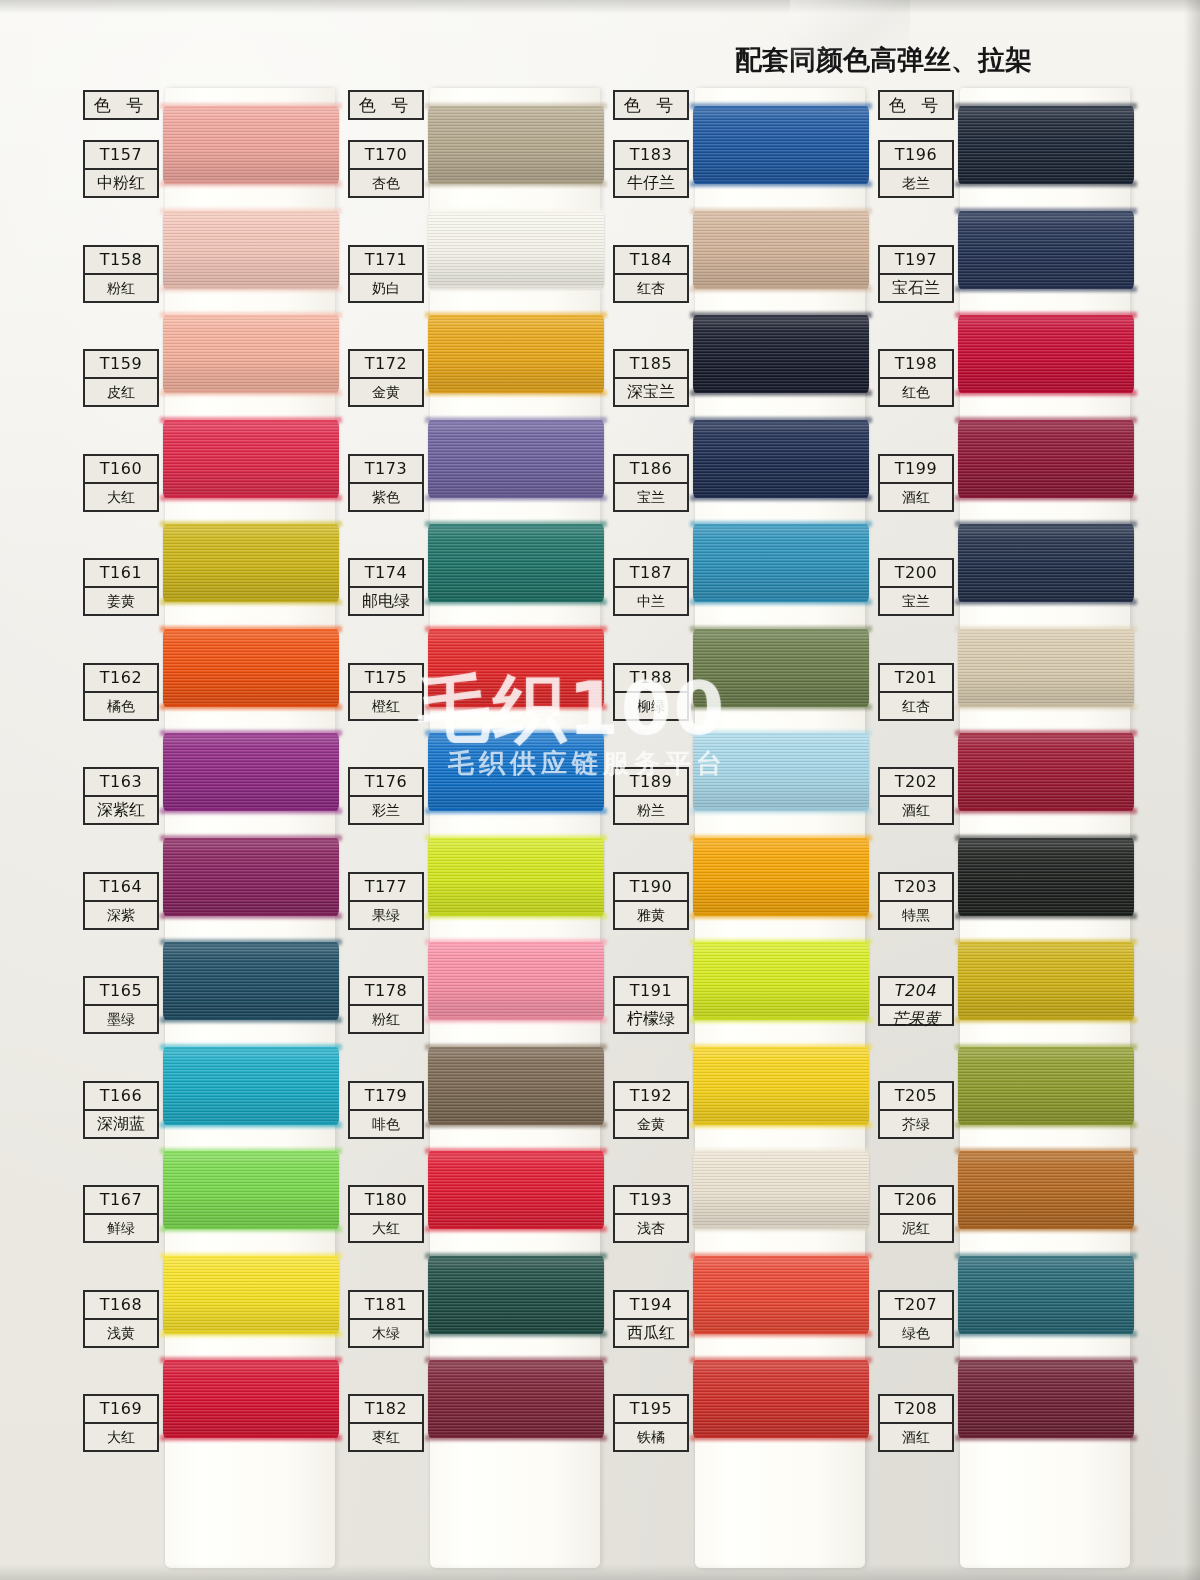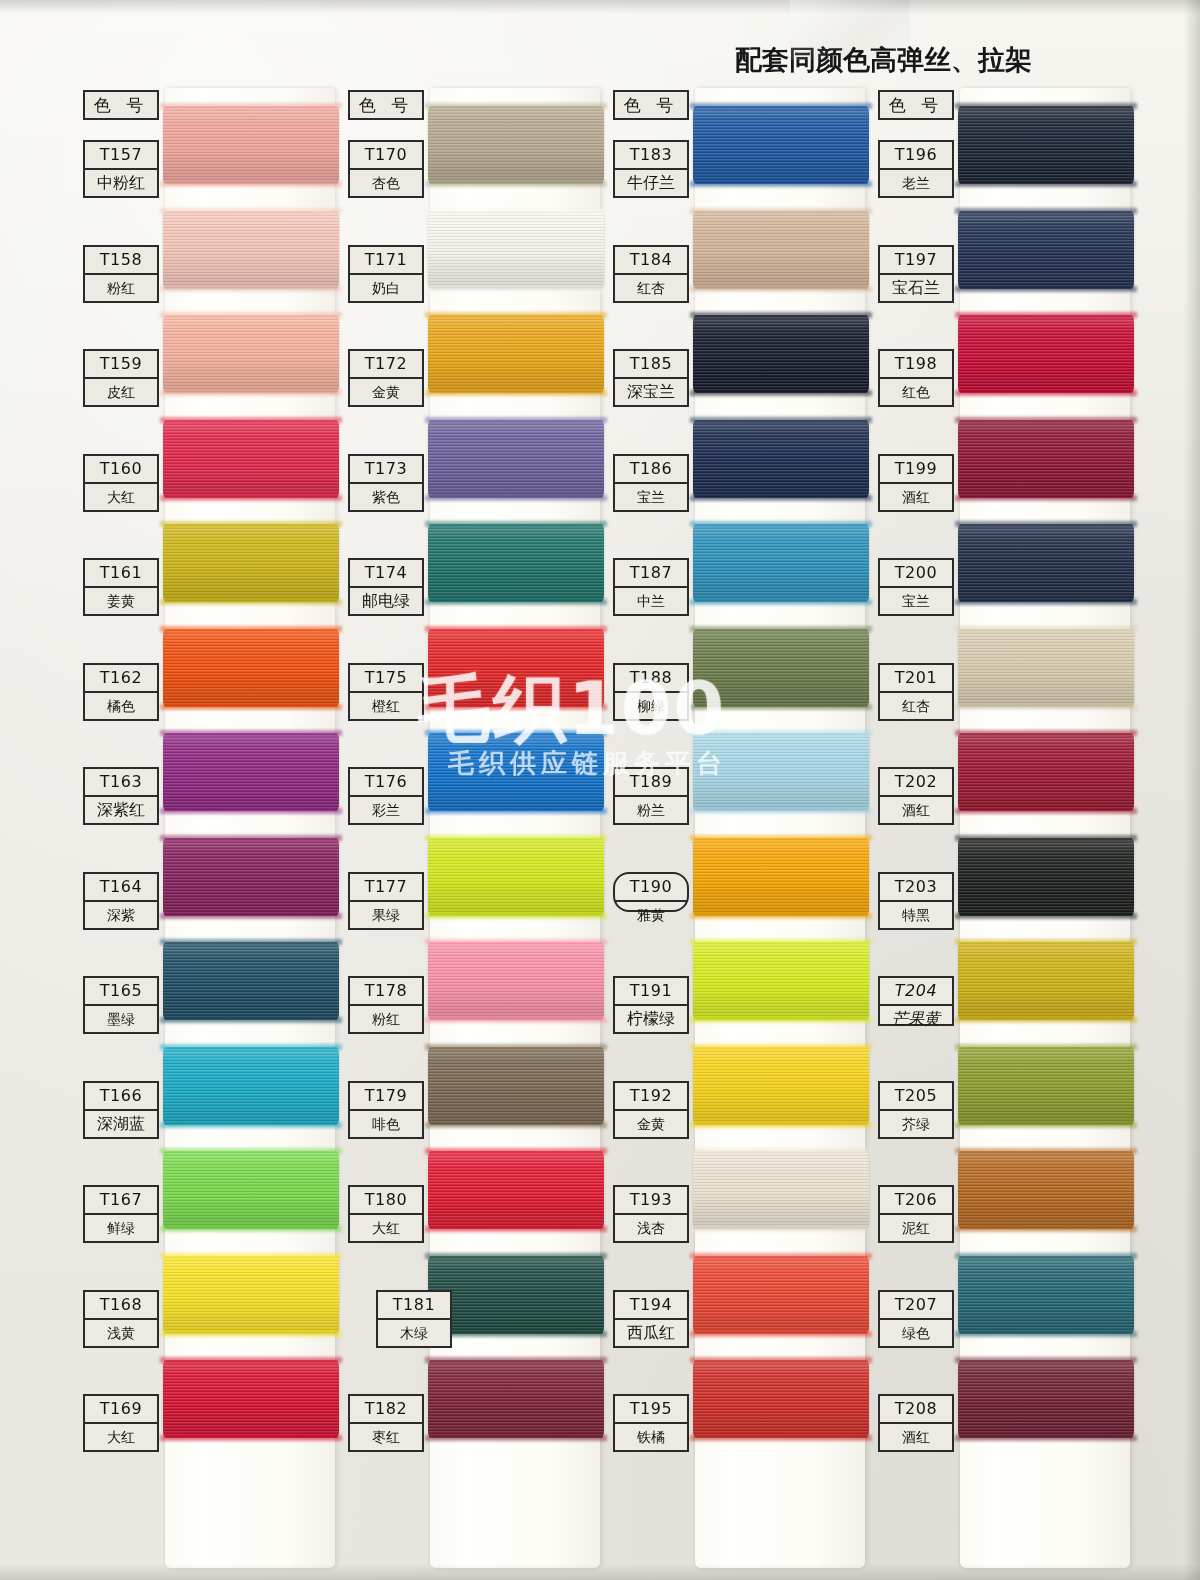--- a/index.html
+++ b/index.html
@@ -357,21 +357,21 @@
       </div>
       <div class="labelbox" style="top: 1097px; height: 58px;">
         <span class="code">T180</span>
         <span class="cname">大红</span>
       </div>
       <div class="skein" style="top: 1167.5px; height: 78px; background: rgb(29, 75, 66);">
         <div class="body"></div>
         <div class="fuzz" style="background: rgb(29, 75, 66);"></div>
         <div class="fuzz b" style="background: rgb(29, 75, 66);"></div>
       </div>
-      <div class="labelbox" style="top: 1201.5px; height: 58px; margin-left: 28px;">
+      <div class="labelbox" style="top: 1201.5px; height: 58px;">
         <span class="code">T181</span>
         <span class="cname">木绿</span>
       </div>
       <div class="skein" style="top: 1272px; height: 78px; background: rgb(123, 34, 54);">
         <div class="body"></div>
         <div class="fuzz" style="background: rgb(123, 34, 54);"></div>
         <div class="fuzz b" style="background: rgb(123, 34, 54);"></div>
       </div>
       <div class="labelbox" style="top: 1306px; height: 58px;">
         <span class="code">T182</span>
@@ -444,21 +444,21 @@
       </div>
       <div class="labelbox" style="top: 679px; height: 58px;">
         <span class="code">T189</span>
         <span class="cname">粉兰</span>
       </div>
       <div class="skein" style="top: 749.5px; height: 78px; background: rgb(246, 164, 0);">
         <div class="body"></div>
         <div class="fuzz" style="background: rgb(246, 164, 0);"></div>
         <div class="fuzz b" style="background: rgb(246, 164, 0);"></div>
       </div>
-      <div class="labelbox" style="top: 783.5px; height: 40px; border-radius: 16px;">
+      <div class="labelbox" style="top: 783.5px; height: 58px;">
         <span class="code">T190</span>
         <span class="cname">雅黄</span>
       </div>
       <div class="skein" style="top: 854px; height: 78px; background: rgb(215, 236, 28);">
         <div class="body"></div>
         <div class="fuzz" style="background: rgb(215, 236, 28);"></div>
         <div class="fuzz b" style="background: rgb(215, 236, 28);"></div>
       </div>
       <div class="labelbox" style="top: 888px; height: 58px;">
         <span class="code">T191</span>

